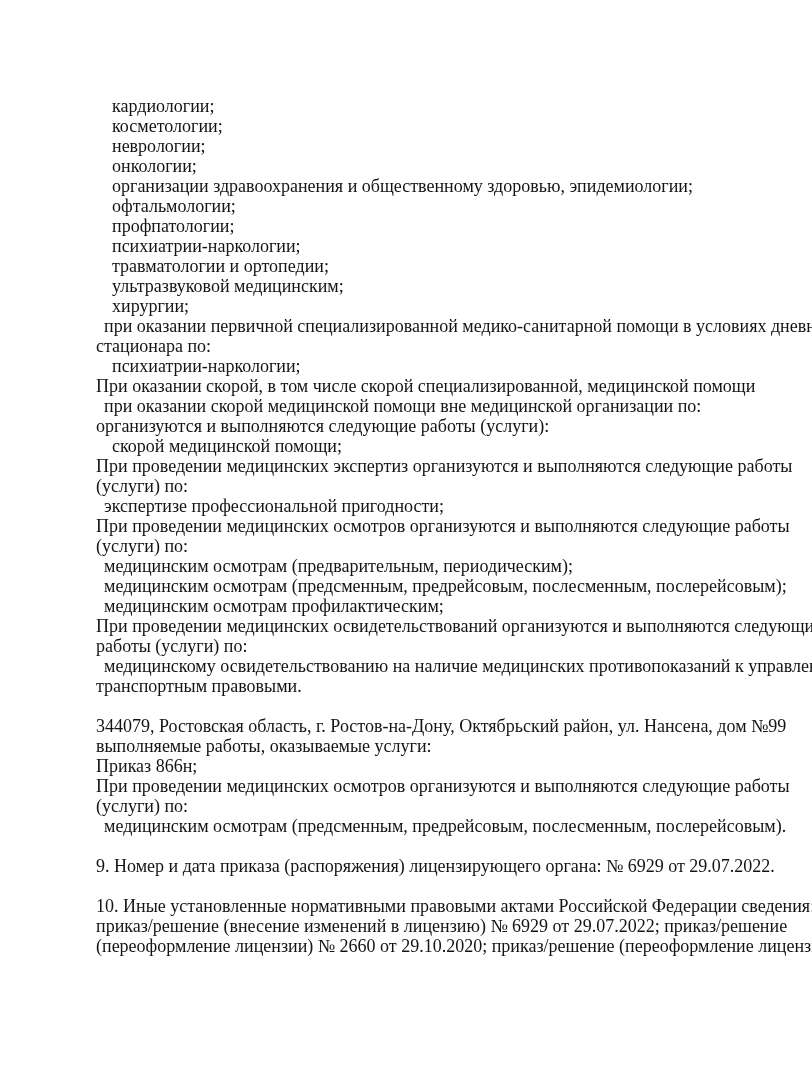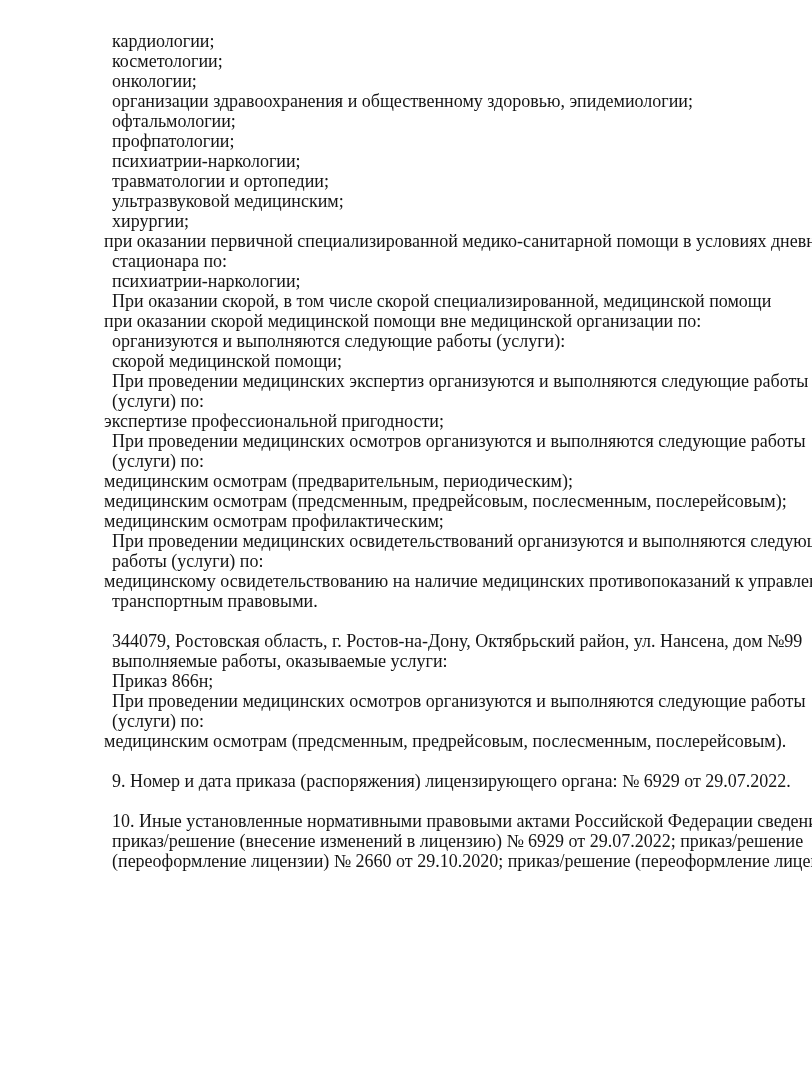--- a/index.html
+++ b/index.html
@@ -10,45 +10,46 @@
   body {
     width: 812px;
     height: 1080px;
     overflow: hidden;
   }
   .page {
     box-sizing: border-box;
     width: 812px;
     height: 1080px;
     background: #ffffff;
-    padding: 31px 40px 0 96px;
+    padding: 96px 40px 0 96px;
     font-family: "Liberation Serif", "DejaVu Serif", serif;
     font-size: 18px;
     line-height: 20px;
     color: #141414;
   }
   .doc-body {
     width: 100%;
   }
   .text-line {
     white-space: nowrap;
     min-height: 20px;
   }
-  .indent-0 { padding-left: 0; margin-left: 16px; }
+  .indent-0 { padding-left: 0; }
   .indent-1 { padding-left: 8px; }
   .indent-2 { padding-left: 16px; }
   .blank-line { min-height: 20px; }
 </style>
 </head>
 <body>
 
 <div class="page">
   <div class="doc-body" id="doc-body">
       <div class="text-line indent-2">кардиологии;</div>
       <div class="text-line indent-2">косметологии;</div>
+      <div class="text-line indent-2">неврологии;</div>
       <div class="text-line indent-2">онкологии;</div>
       <div class="text-line indent-2">организации здравоохранения и общественному здоровью, эпидемиологии;</div>
       <div class="text-line indent-2">офтальмологии;</div>
       <div class="text-line indent-2">профпатологии;</div>
       <div class="text-line indent-2">психиатрии-наркологии;</div>
       <div class="text-line indent-2">травматологии и ортопедии;</div>
       <div class="text-line indent-2">ультразвуковой медицинским;</div>
       <div class="text-line indent-2">хирургии;</div>
       <div class="text-line indent-1">при оказании первичной специализированной медико-санитарной помощи в условиях дневного</div>
       <div class="text-line indent-0">стационара по:</div>

